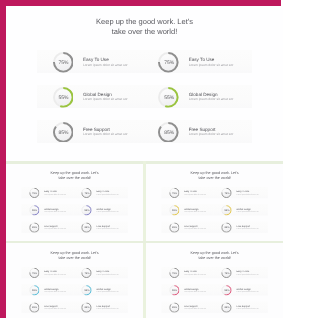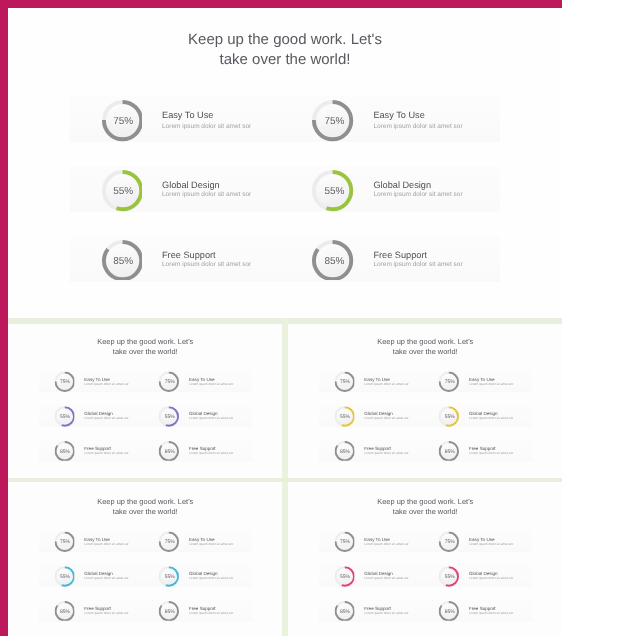--- a/index.html
+++ b/index.html
@@ -1,20 +1,20 @@
 <!DOCTYPE html>
 <html><head>
 <meta charset="utf-8">
 <style>
   html,body{margin:0;padding:0;}
   body{width:281px;height:318px;overflow:hidden;background:#ffffff;
        font-family:"Liberation Sans",sans-serif;
        -webkit-font-smoothing:antialiased;text-rendering:geometricPrecision;}
   #page{position:absolute;left:0;top:0;width:281px;height:318px;
-        box-sizing:border-box;border:4px solid #be185d;background:#14532d;}
+        box-sizing:border-box;border:6px solid #be185d;background:#14532d;}
 
   
   #hero{position:absolute;left:0;top:0;width:277px;height:155px;background:#fefeff;}
   .hero-title{position:absolute;left:0px;top:11.0px;width:277px;text-align:center;
       font-size:7.5px;line-height:10.1px;color:#59595f;}
   .hero-grid{position:absolute;left:31px;top:44.3px;width:215px;}
   .row{position:relative;height:23px;margin-bottom:11.7px;}
   .card{position:absolute;top:0;width:105.7px;height:23px;
         background:linear-gradient(180deg,#fcfcfc 0%,#fbfbfb 60%,#f9f9fa 100%);}
   .card.left{left:0;}

